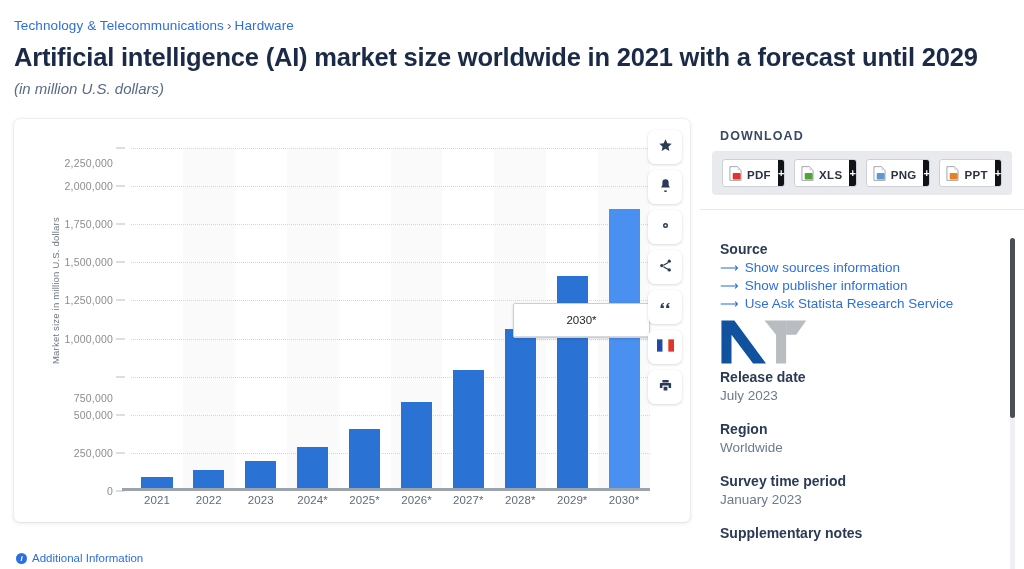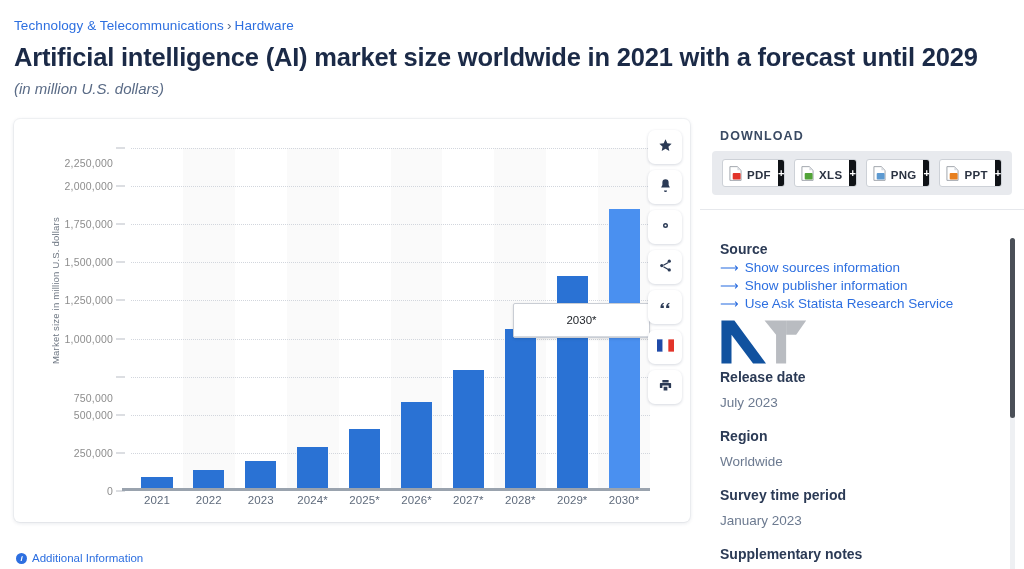--- a/index.html
+++ b/index.html
@@ -172,21 +172,21 @@
   .ficon { width:13px; height:15px; display:block; }
 
   .divider {
     position:absolute; left:0; top:90px; width:324px; height:1px; background:#e6e8ec;
   }
   .sb-body { position:absolute; left:20px; top:122px; width:272px; }
   .sb-h {
     font-size: 14px; font-weight: 700; color:#2b3a55; margin-top: 18px;
   }
   .sb-h:first-child { margin-top:0; }
-  .sb-val { font-size: 13.5px; color:#6c7a90; margin-top: 10px; }
+  .sb-val { font-size: 13.5px; color:#6c7a90; margin-top: 3px; }
   .sb-link {
     font-size: 13.5px; color:#2d6fe0; margin-top: 3px;
     display:flex; align-items:center; gap:6px;
   }
   .arrow { color:#2d6fe0; font-size:13px; line-height:1; }
 
   .coop-logo { margin-top: 8px; height: 46px; }
 
   .sb-scroll {
     position:absolute; right:9px; top:119px; width:5px; height:180px;

